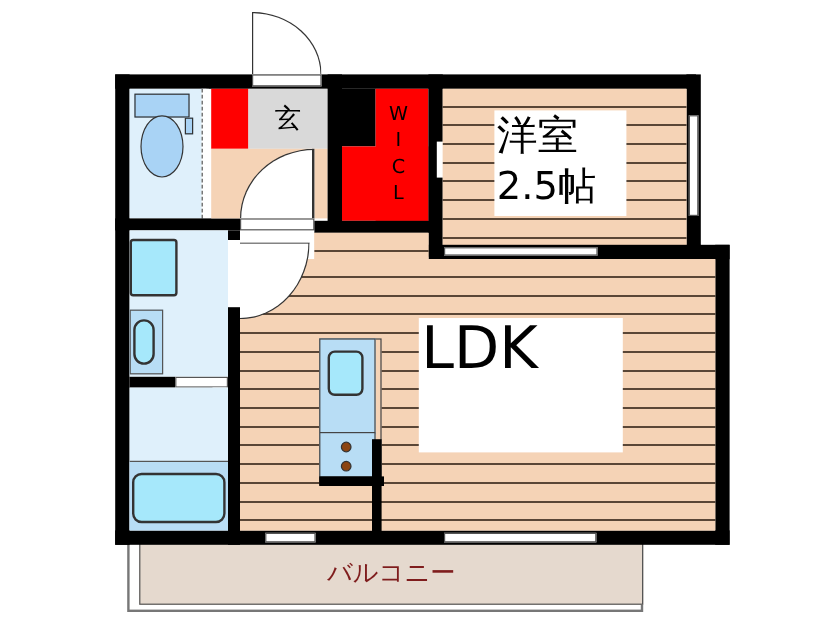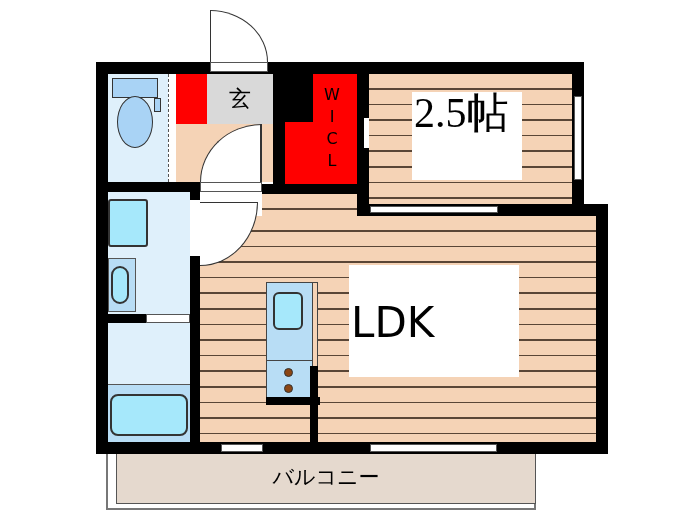--- a/index.html
+++ b/index.html
@@ -15,21 +15,21 @@
   .label-box { background:#fff; }
   .big-text { font-size:40px; line-height:44px; color:#000; font-family:"DejaVu Sans", sans-serif; }
   .red { background:#f00; }
   .window { background:#fff; border:1px solid #555; }
 </style>
 </head>
 <body>
 
 <div class="abs" style="left:106px;top:450px;width:430px;height:60px;border:2px solid #777;background:#fff;"></div>
 <div class="abs" style="left:116px;top:450px;width:420px;height:54px;background:#e5d9ce;border:1px solid #555;display:flex;align-items:center;justify-content:center;">
-  <span style="font-size:21px;color:#000000;">バルコニー</span>
+  <span style="font-size:21px;color:#7f1d1d;">バルコニー</span>
 </div>
 
 <div class="abs wall" style="left:96px;top:62px;width:484px;height:12px;"></div>
 <div class="abs wall" style="left:96px;top:62px;width:12px;height:392px;"></div>
 <div class="abs wall" style="left:96px;top:442px;width:512px;height:12px;"></div>
 <div class="abs wall" style="left:572px;top:62px;width:12px;height:150px;"></div>
 <div class="abs wall" style="left:572px;top:204px;width:36px;height:12px;"></div>
 <div class="abs wall" style="left:596px;top:204px;width:12px;height:250px;"></div>
 
 <div class="abs wet" style="left:108px;top:74px;width:64px;height:108px;"></div>
@@ -64,21 +64,22 @@
   <span>L</span>
 </div>
 <div class="abs wall" style="left:262px;top:184px;width:104px;height:10px;"></div>
 
 <div class="abs wall" style="left:357px;top:62px;width:12px;height:152px;"></div>
 <div class="abs" style="left:364px;top:118px;width:6px;height:30px;background:#fff;"></div>
 <div class="abs" style="left:369px;top:121px;width:0;height:0;border-top:8px solid transparent;border-bottom:8px solid transparent;border-left:14px solid #fff;"></div>
 
 <div class="abs wood" style="left:369px;top:74px;width:203px;height:132px;"></div>
 <div class="abs label-box" style="left:412px;top:92px;width:110px;height:88px;padding-left:2px;">
-  <div class="big-text" style="font-size:42px;line-height:42px;font-family:Liberation Serif, serif;">2.5帖</div>
+  <div class="big-text" style="font-size:34px;line-height:42px;">洋室</div>
+  <div class="big-text" style="font-size:32px;line-height:42px;">2.5帖</div>
 </div>
 <div class="abs window" style="left:574px;top:96px;width:8px;height:84px;"></div>
 <div class="abs wall" style="left:357px;top:204px;width:227px;height:12px;"></div>
 <div class="abs window" style="left:370px;top:206px;width:128px;height:7px;"></div>
 
 <div class="abs wet" style="left:108px;top:192px;width:82px;height:122px;"></div>
 <div class="abs fixture" style="left:108px;top:199px;width:40px;height:48px;border-radius:3px;"></div>
 <div class="abs" style="left:108px;top:258px;width:28px;height:54px;background:#b8ddf5;border:1px solid #555;"></div>
 <div class="abs fixture" style="left:111px;top:266px;width:18px;height:38px;border-radius:9px;"></div>
 <div class="abs wall" style="left:190px;top:192px;width:10px;height:262px;"></div>
@@ -90,21 +91,21 @@
 
 <div class="abs wet" style="left:108px;top:323px;width:82px;height:119px;"></div>
 <div class="abs" style="left:108px;top:384px;width:82px;height:58px;background:#b8ddf5;border-top:1px solid #555;"></div>
 <div class="abs fixture" style="left:110px;top:394px;width:78px;height:42px;border-radius:8px;"></div>
 
 <div class="abs wood" style="left:200px;top:216px;width:396px;height:226px;"></div>
 <div class="abs wood" style="left:262px;top:194px;width:95px;height:22px;"></div>
 <div class="abs" style="left:200px;top:202px;width:58px;height:64px;background:#fff;border-bottom-right-radius:58px 64px;border-right:1.5px solid #333;border-bottom:1.5px solid #333;border-top:1.5px solid #333;"></div>
 
 <div class="abs label-box" style="left:349px;top:265px;width:170px;height:112px;padding-left:2px;">
-  <div class="big-text" style="font-size:42px;line-height:52px;margin-top:32px;">LDK</div>
+  <div class="big-text" style="font-size:49px;line-height:52px;">LDK</div>
 </div>
 
 <div class="abs" style="left:266px;top:282px;width:52px;height:122px;background:#f5d3b6;border:1px solid #444;"></div>
 <div class="abs" style="left:266px;top:282px;width:47px;height:80px;background:#b8ddf5;border:1px solid #444;"></div>
 <div class="abs fixture" style="left:273px;top:292px;width:30px;height:38px;"></div>
 <div class="abs" style="left:266px;top:360px;width:47px;height:38px;background:#b8ddf5;border:1px solid #444;"></div>
 <div class="abs" style="left:284px;top:368px;width:9px;height:9px;border-radius:50%;background:#8b4513;border:1px solid #333;"></div>
 <div class="abs" style="left:284px;top:384px;width:9px;height:9px;border-radius:50%;background:#8b4513;border:1px solid #333;"></div>
 <div class="abs wall" style="left:266px;top:397px;width:54px;height:8px;"></div>
 <div class="abs wall" style="left:310px;top:366px;width:8px;height:78px;"></div>

